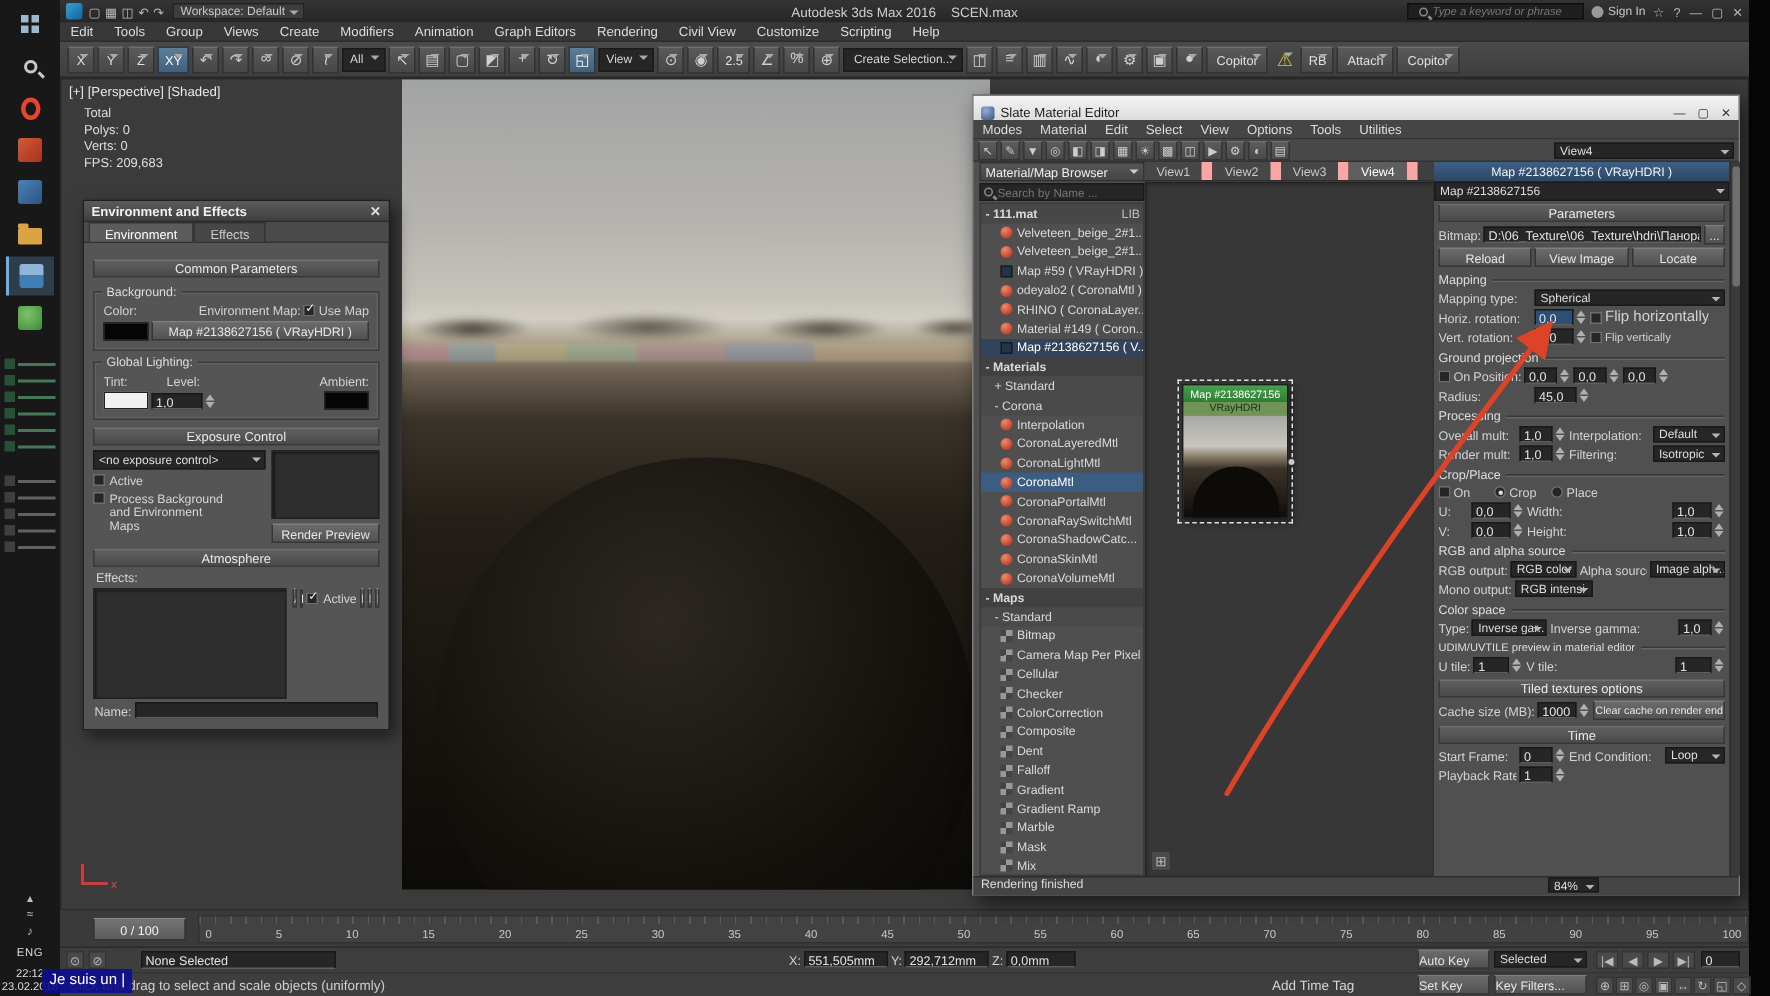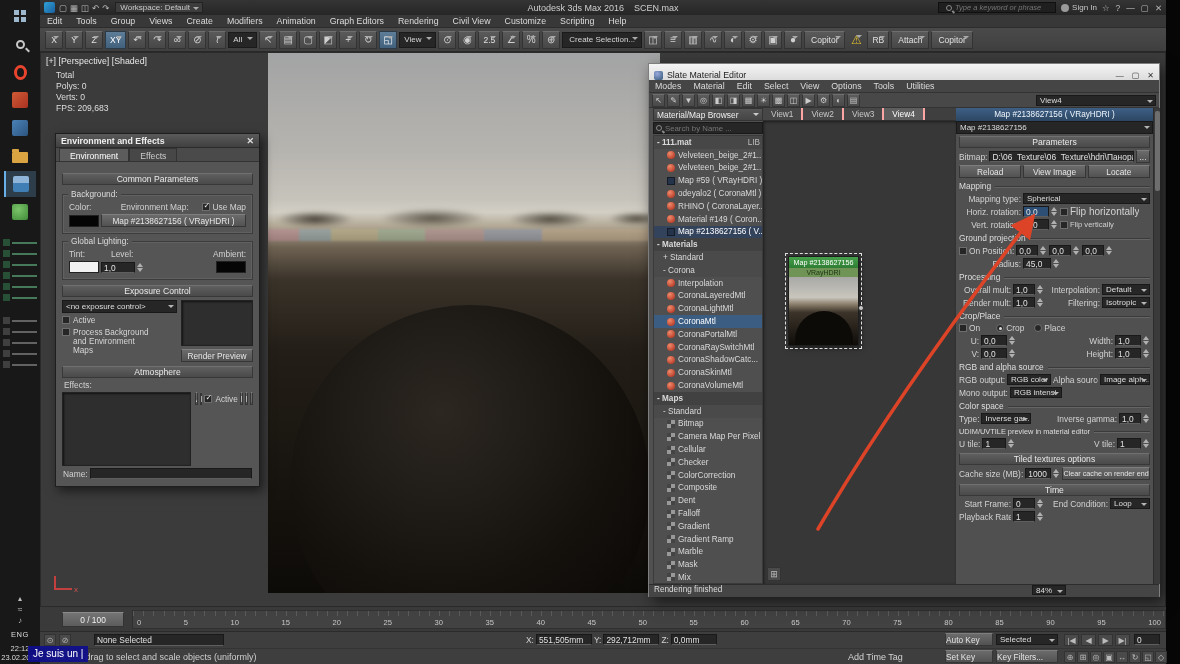--- a/index.html
+++ b/index.html
@@ -95,21 +95,21 @@
   .pbtn{background:linear-gradient(#6b6b6b,#525252);border:1px solid #363636;border-top-color:#7e7e7e;color:#e6e6e6;font-size:8.3px;text-align:center;height:13px;line-height:12px;white-space:nowrap;overflow:hidden}
   .spn{width:7px;height:11px;display:inline-flex;flex-direction:column;justify-content:center;flex:0 0 auto}
   .spn i{display:block;width:0;height:0;border:3px solid transparent}
   .spn .u{border-bottom:4px solid #b0b0b0;margin-bottom:1px}
   .spn .d{border-top:4px solid #b0b0b0}
   .cb{width:8px;height:8px;background:#262626;border:1px solid #6e6e6e;display:inline-block;position:relative;flex:0 0 auto}
   .cb.on::after{content:"✓";position:absolute;left:0;top:-3px;font-size:8px;color:#eee}
   .rd{width:8px;height:8px;border-radius:50%;background:#262626;border:1px solid #6e6e6e;display:inline-block;position:relative;flex:0 0 auto}
   .rd.on::after{content:"";position:absolute;left:2px;top:2px;width:3px;height:3px;border-radius:50%;background:#ddd}
   .swatch{width:30px;height:12px;border:1px solid #222;display:inline-block}
-  .plabel{color:#d2d2d2;font-size:8.4px;text-align:right;white-space:nowrap;overflow:hidden;flex:0 0 auto}
+  .plabel{color:#d2d2d2;font-size:8.4px;white-space:nowrap;overflow:hidden;flex:0 0 auto}
   .sect{display:flex;align-items:center;margin:3px 3px 1px;color:#dedede;font-size:8.4px;white-space:nowrap}
   .sect::after{content:"";flex:1;margin-left:4px;border-top:1px solid #3a3a3a;box-shadow:0 1px 0 rgba(255,255,255,.12)}
   .prow{display:flex;align-items:center;margin:2px 3px;gap:2px}
 
   
   .env{left:55px;top:133px;width:205px;height:354px;background:#555;border:1px solid #1e1e1e;box-shadow:3px 4px 10px rgba(0,0,0,.55);z-index:10}
   .env-title{height:14px;background:linear-gradient(#5a5a5a,#404040);border-bottom:1px solid #2b2b2b;display:flex;align-items:center;padding:0 5px;color:#f0f0f0;font-weight:bold;font-size:8.8px}
   .env-title .x{margin-left:auto;color:#ddd;font-size:9px}
   .etabs{display:flex;height:14px;background:#4a4a4a;border-bottom:1px solid #333;padding-left:3px}
   .etab{padding:0 10px;line-height:14px;font-size:8.6px;color:#ccc;background:#474747;border:1px solid #333;border-bottom:none}
@@ -147,21 +147,21 @@
   .bitem.map .bicon{background:conic-gradient(#999 0 25%,#444 0 50%,#999 0 75%,#444 0)}
   .bitem.mapdark .bicon{background:#24324a;border:1px solid #141c28}
   .bitem.lib{padding-left:3px;background:#474747;font-weight:bold}
   .bitem .btag{margin-left:auto;color:#bdbdbd;font-weight:normal}
   .bitem.section{padding-left:3px;background:#414141;font-weight:bold}
   .bitem.subsection{padding-left:9px;background:#4a4a4a}
   .bitem.selected{background:#3b5d82;color:#fff}
   .bitem.current{background:#33435c;color:#fff}
 
   .vtabs{left:114px;top:44px;width:193px;height:13px;background:#3f3f3f;display:flex;border-bottom:1px solid #2e2e2e}
-  .vtab{padding:0 8px;font-size:8.3px;color:#c8c8c8;background:#474747;border-right:2px solid #fca5a5;line-height:13px}
+  .vtab{padding:0 8px;font-size:8.3px;color:#c8c8c8;background:#474747;border-right:7px solid #fca5a5;line-height:13px}
   .vtab.active{background:#5e5e5e;color:#fff}
   .nodeview{left:114px;top:57px;width:193px;height:463px;background:#373737;box-shadow:inset 1px 1px 3px rgba(0,0,0,.5)}
   .node{left:139px;top:192px;width:71px;background:#4a4a4a;border:1px solid #1e1e1e;box-shadow:2px 2px 6px rgba(0,0,0,.5);outline:1px dashed #e0e0e0;outline-offset:2px;z-index:2}
   .node-title{background:linear-gradient(#46a14b,#2e7d33);color:#fff;font-size:7.2px;height:11px;line-height:11px;text-align:center;white-space:nowrap;overflow:hidden}
   .node-sub{background:#6f9455;color:#1c3212;font-size:7px;height:9px;line-height:9px;text-align:center;white-space:nowrap;overflow:hidden}
   .node-thumb{height:68px;position:relative;overflow:hidden;background:linear-gradient(180deg,#a8a8a6 0%,#c9c6bd 30%,#8c7f6c 40%,#3c342a 52%,#0f0c09 100%)}
   .node-thumb .minidome{position:absolute;left:6px;top:34px;width:58px;height:58px;border-radius:50%;background:#0d0b08}
   .node-out{position:absolute;right:-6px;top:55%;width:6px;height:6px;border-radius:50%;background:#c8c8c8;border:1px solid #2a2a2a}
   .pantool{left:118px;top:503px;width:14px;height:14px;background:#4a4a4a;border:1px solid #333;color:#bbb;font-size:9px;display:flex;align-items:center;justify-content:center}
 
@@ -566,21 +566,21 @@
       <span class="etab active">Environment</span>
       <span class="etab">Effects</span>
     </div>
     <div class="env-body">
       <div class="roll" style="margin:9px 2px">Common Parameters</div>
 
       <div class="gbox">
         <span class="glabel">Background:</span>
         <div class="prow" style="margin-top:4px">
           <span class="plabel" style="width:38px;text-align:left">Color:</span>
-          <span class="plabel" style="text-align:center;flex:1">Environment Map:</span>
+          <span class="plabel" style="text-align:right;flex:1">Environment Map:</span>
           <span class="cb on"></span>
           <span class="plabel">Use Map</span>
         </div>
         <div class="prow">
           <span class="swatch" style="background:#050505"></span>
           <span class="pbtn" style="flex:1">Map #2138627156 ( VRayHDRI )</span>
         </div>
       </div>
 
       <div class="gbox">

